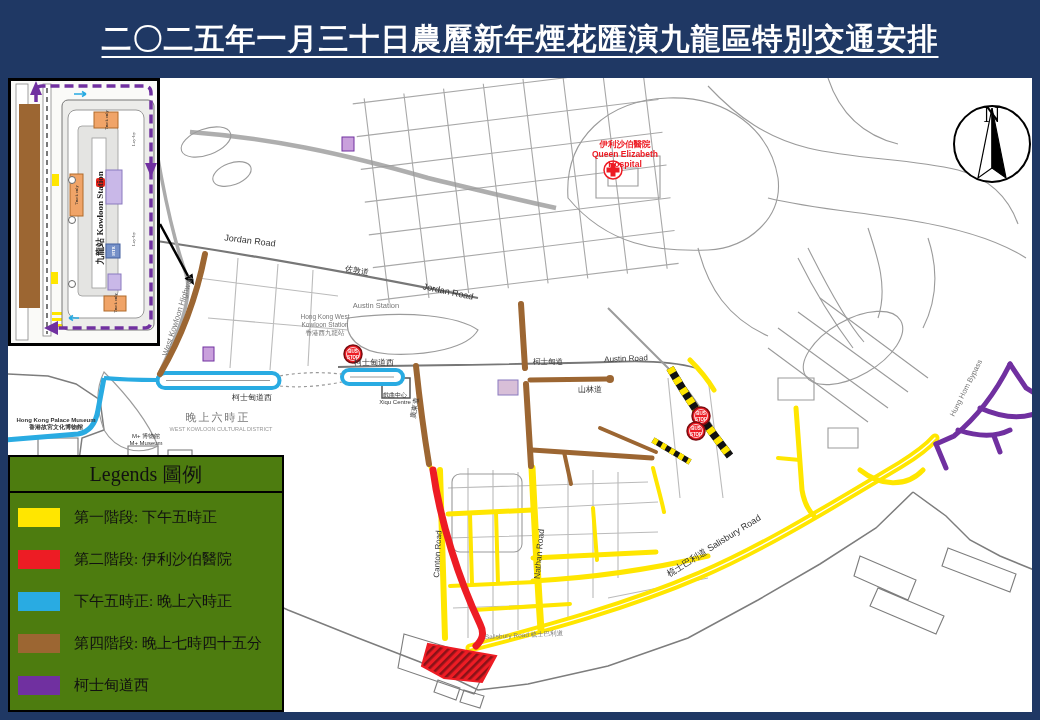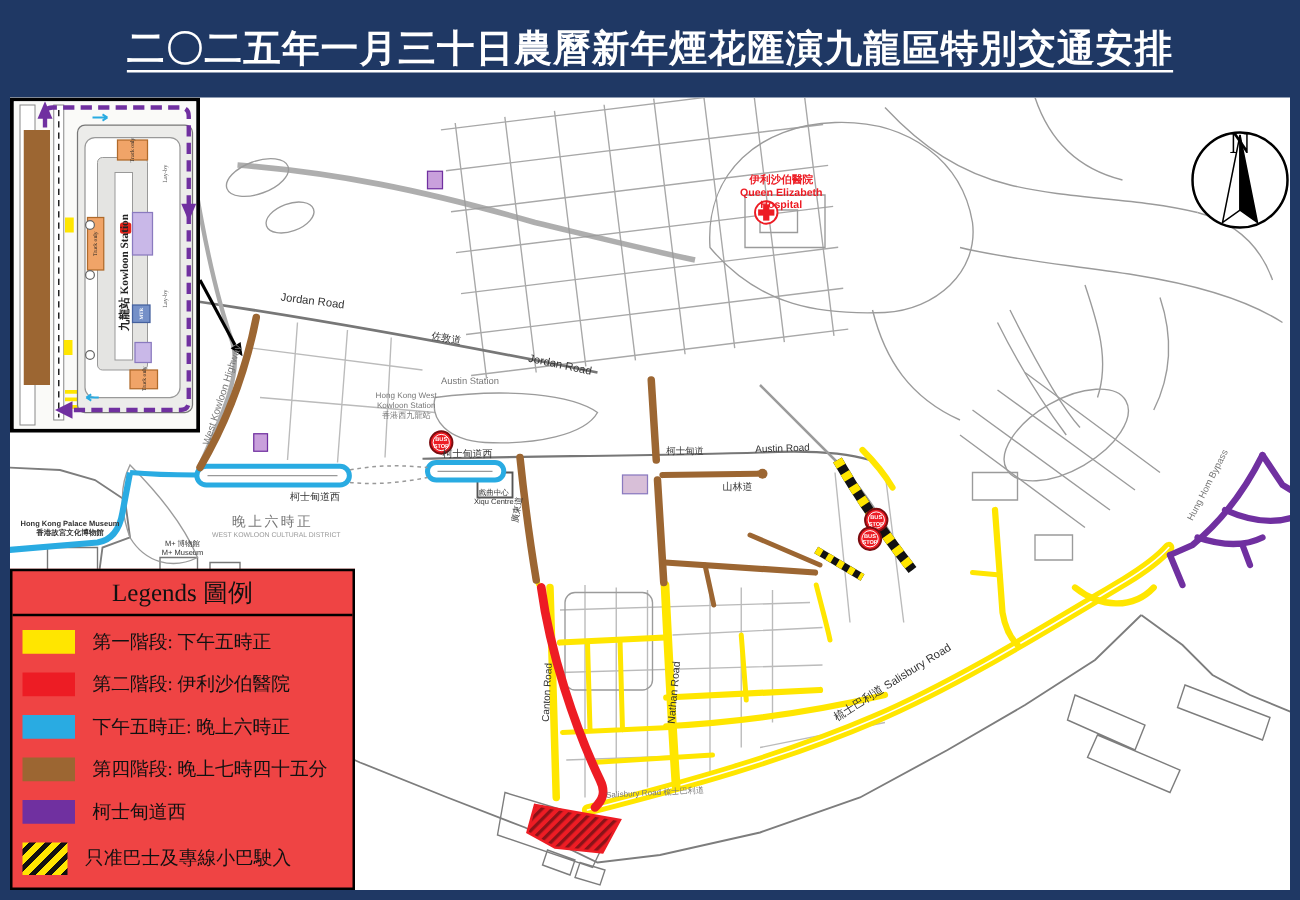--- a/index.html
+++ b/index.html
@@ -33,21 +33,21 @@
   
   .inset{
     position:absolute;left:0;top:0;width:152px;height:268px;
     background:#fdfdfd;border:3px solid #000;box-sizing:border-box;z-index:5;
   }
   .inset .ilabel{position:absolute;white-space:nowrap;color:#222;
     font-family:"Liberation Serif",serif;}
   
   .legend{
     position:absolute;left:0;top:377px;width:276px;height:257px;z-index:6;
-    background:#ef4444;border:2px solid #000;box-sizing:border-box;
+    background:#4d7c0f;border:2px solid #000;box-sizing:border-box;
     font-family:"Liberation Serif",serif;
     display:flex;flex-direction:column;
   }
   .legend .ltitle{
     text-align:center;font-size:20px;padding:4px 0 3px 0;
     border-bottom:2px solid #000;color:#111;
   }
   .legend .lrows{flex:1;display:flex;flex-direction:column;justify-content:space-around;padding:3px 8px;text-align:right;}
   .lrow{display:flex;align-items:center;gap:14px;}
   .lrow .ltext{font-size:15px;color:#111;}
@@ -322,20 +322,16 @@
         <span class="ltext">下午五時正: 晚上六時正</span>
       </div>
       <div class="lrow">
         <span class="swatch sw-brown"></span>
         <span class="ltext">第四階段: 晚上七時四十五分</span>
       </div>
       <div class="lrow">
         <span class="swatch sw-purple"></span>
         <span class="ltext">柯士甸道西</span>
       </div>
-      <div class="lrow">
-        <span class="swatch sw-hatch"></span>
-        <span class="ltext">只准巴士及專線小巴駛入</span>
-      </div>
     </div>
   </div>
 
 </div>
 
 </body></html>

